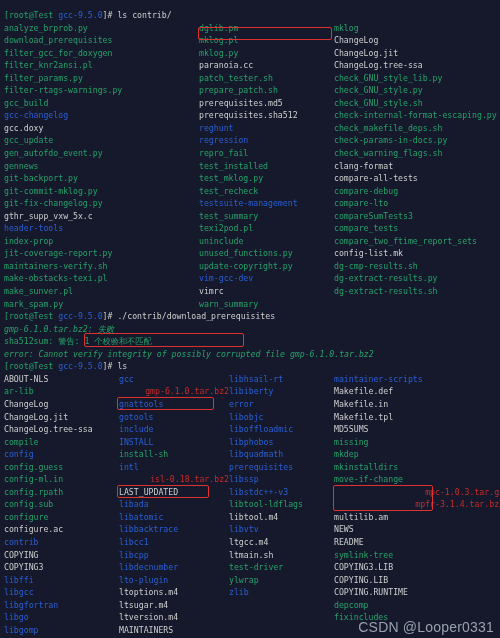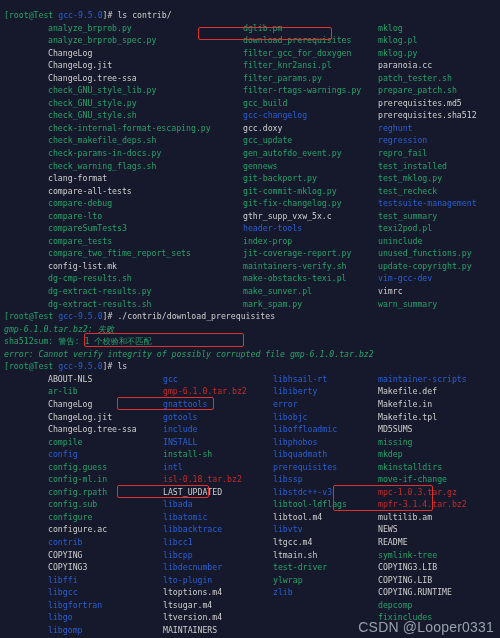--- a/index.html
+++ b/index.html
@@ -9,28 +9,28 @@
     font-family:"DejaVu Sans Mono","Liberation Mono",monospace;
     font-size:8.2px;
     line-height:12.55px;
     color:#d8d8d8;
     overflow:hidden;
     position:relative;
   }
   .term{padding:9px 0 0 4px;position:relative;}
   .line{white-space:pre;height:12.55px;}
   
-  .grid{display:grid;height:auto;margin-left:44px;}
+  .grid{display:grid;height:auto;}
   .grid.g1{grid-template-columns:195px 135px 170px;}
   .grid.g2{grid-template-columns:115px 110px 105px 170px;}
   .cell{white-space:pre;height:12.55px;overflow:visible;}
   .exe{color:#26a269;}
   .dir{color:#2a5fd6;}
   .file{color:#cfcfcf;}
-  .arc{color:#c92a2a;}
+  .arc{color:#c92a2a;text-align:right;}
   .prompt-user{color:#26a269;}
   .prompt-path{color:#2a5fd6;}
   .prompt-sym{color:#cfcfcf;}
   .cmd{color:#cfcfcf;}
   .err{color:#26a269;font-style:italic;}
   .warn{color:#26a269;}
   .hl{
     position:absolute;
     border:1.4px solid #e03131;
     border-radius:2px;
@@ -50,21 +50,20 @@
 <body>
 
 <div class="term">
 
   <div class="line"><span class="prompt-user">[root@Test</span><span class="prompt-sym"> </span><span class="prompt-path">gcc-9.5.0</span><span class="prompt-sym">]#</span><span class="prompt-sym"> </span><span class="cmd">ls contrib/</span></div>
 
   <div class="grid g1" id="listing-contrib">
       <div class="cell exe">analyze_brprob.py</div>
       <div class="cell exe">dglib.pm</div>
       <div class="cell exe">mklog</div>
-      <div class="cell exe">analyze_brprob_spec.py</div>
       <div class="cell exe">download_prerequisites</div>
       <div class="cell exe">mklog.pl</div>
       <div class="cell file">ChangeLog</div>
       <div class="cell exe">filter_gcc_for_doxygen</div>
       <div class="cell exe">mklog.py</div>
       <div class="cell file">ChangeLog.jit</div>
       <div class="cell exe">filter_knr2ansi.pl</div>
       <div class="cell file">paranoia.cc</div>
       <div class="cell file">ChangeLog.tree-ssa</div>
       <div class="cell exe">filter_params.py</div>

